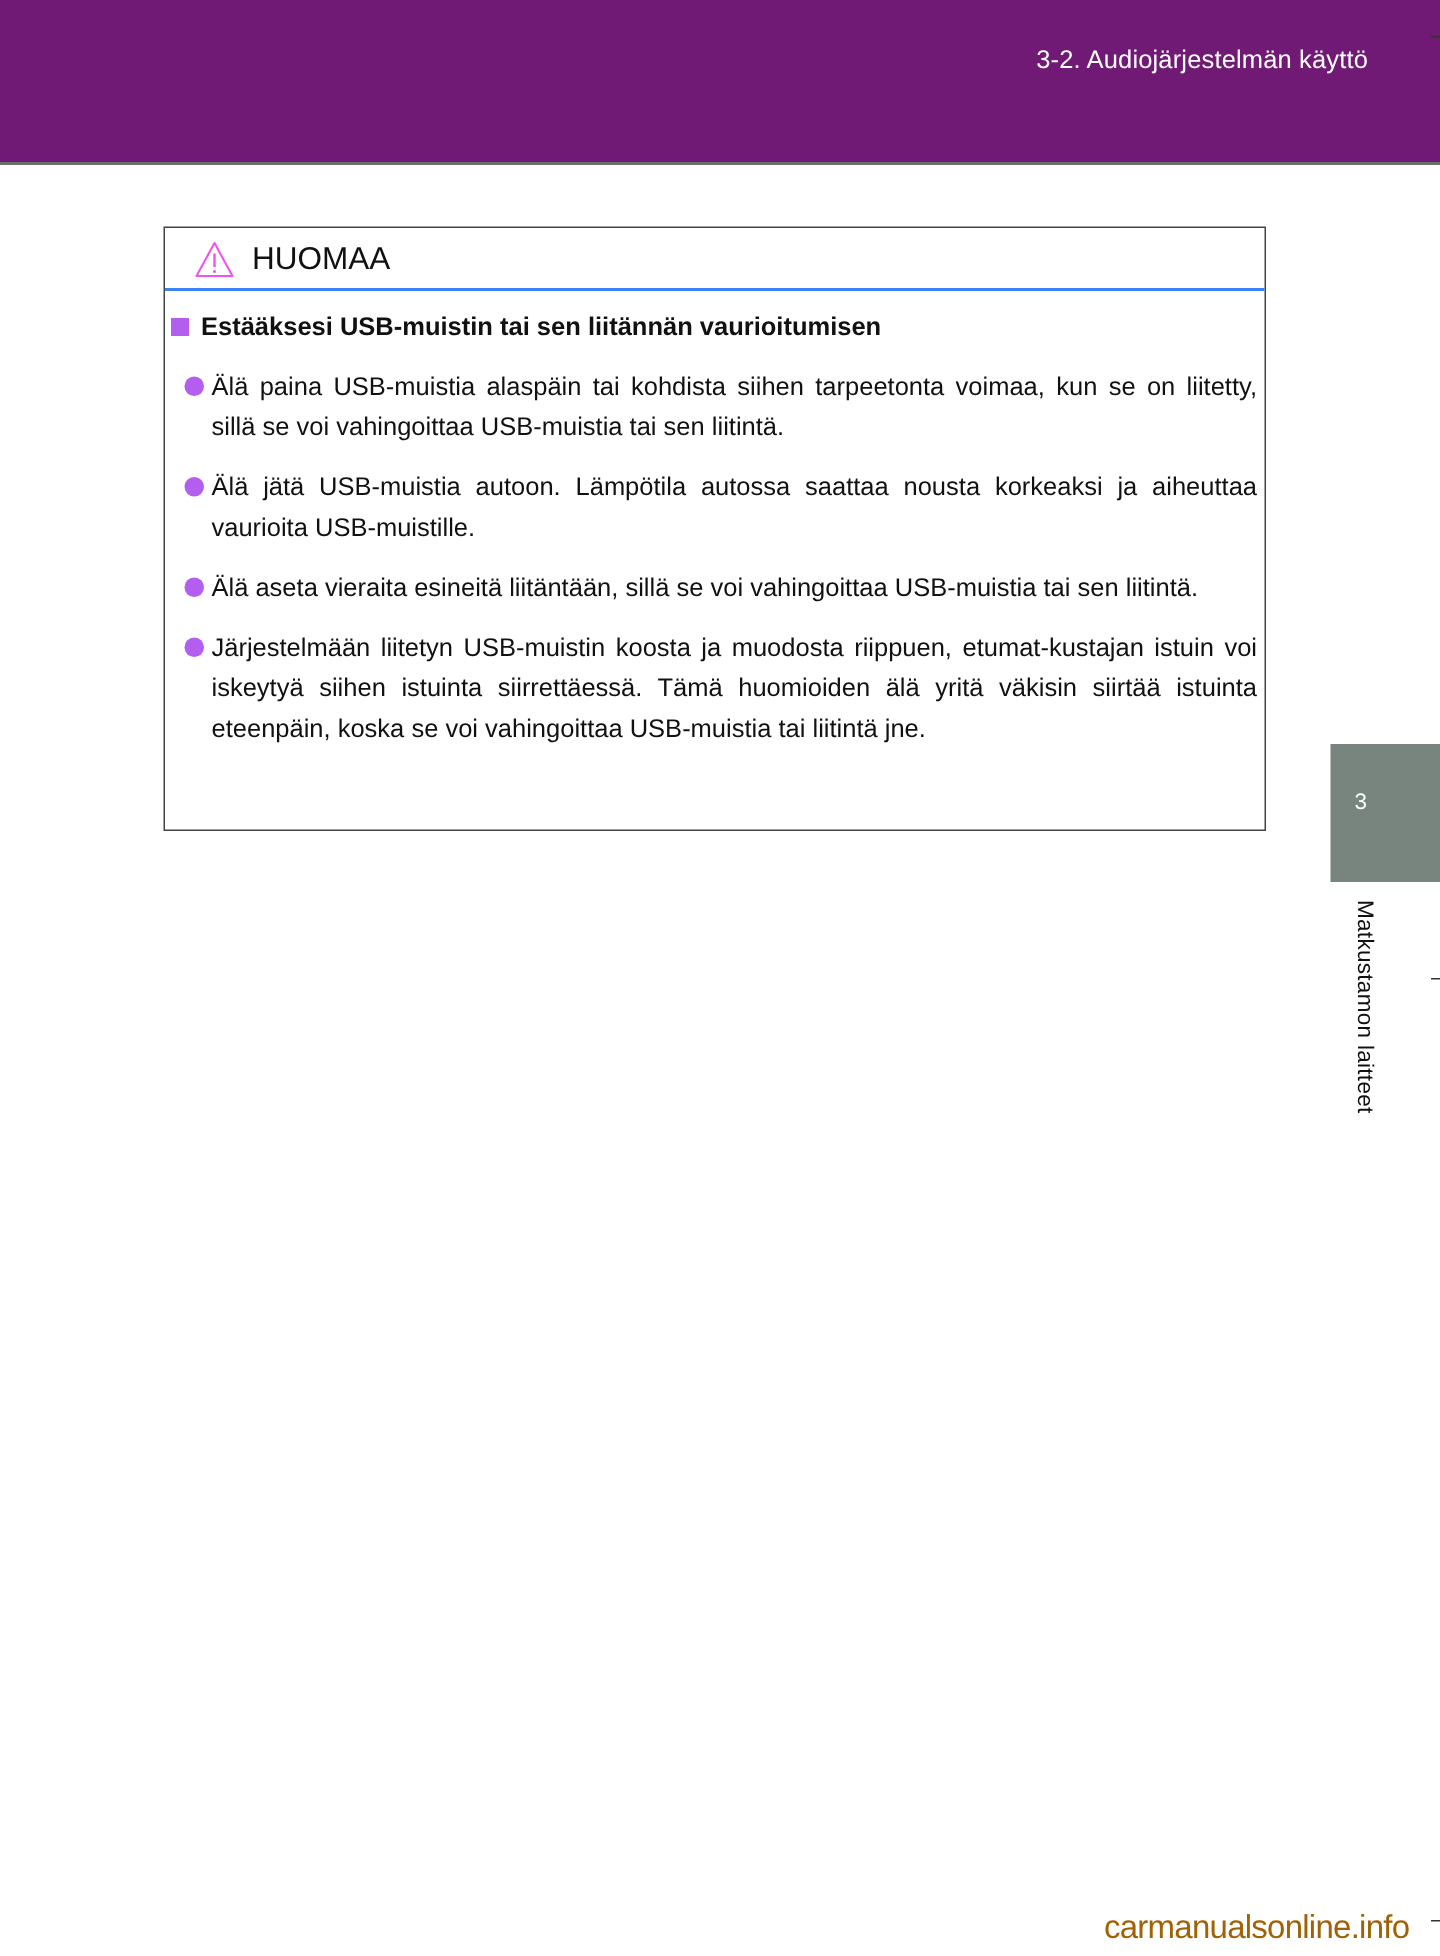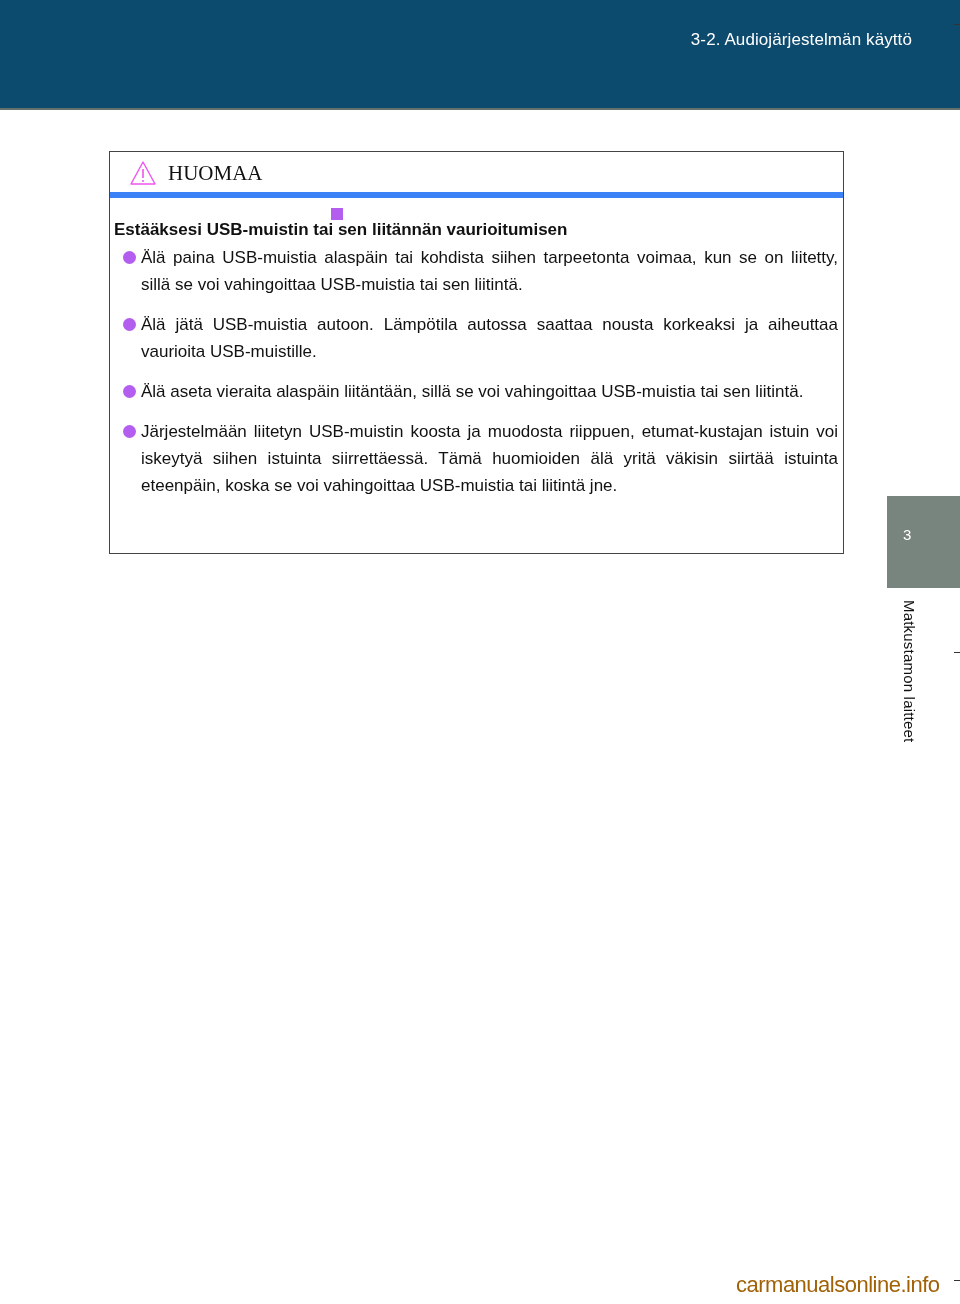--- a/index.html
+++ b/index.html
@@ -14,21 +14,21 @@
       font-family: "Liberation Sans", sans-serif;
       color: #111111;
       overflow: hidden;
     }
     .header-band {
       position: absolute;
       left: 0;
       top: 0;
       width: 960px;
       height: 108px;
-      background: #0c4a6e;
+      background: #701a75;
       border-bottom: 2px solid #65716b;
     }
     .header-title {
       position: absolute;
       right: 48px;
       top: 30px;
       font-size: 17px;
       color: #ffffff;
       letter-spacing: 0.1px;
     }
@@ -67,23 +67,22 @@
       position: absolute;
       left: 109px;
       top: 151px;
       width: 735px;
       height: 403px;
       border: 1px solid #444;
       box-sizing: border-box;
     }
     .notice-header {
       height: 40px;
-      border-bottom: 6px solid #3b82f6;
+      border-bottom: 2px solid #3b82f6;
       position: relative;
-      font-family: Liberation Serif, serif;
     }
     .warning-icon {
       position: absolute;
       left: 20px;
       top: 9px;
       width: 26px;
       height: 24px;
     }
     .notice-title {
       position: absolute;
@@ -94,21 +93,20 @@
     }
     .section-heading {
       position: absolute;
       left: 4px;
       top: 56px;
       font-size: 17px;
       font-weight: bold;
       color: #111;
       display: flex;
       align-items: center;
-      flex-direction: column;
     }
     .square-bullet {
       display: inline-block;
       width: 12px;
       height: 12px;
       background: #b45ef0;
       margin-right: 8px;
     }
     .bullet-list {
       position: absolute;
@@ -187,21 +185,21 @@
     <li class="bullet-item">
       <span class="dot"></span>
       <span>Älä paina USB-muistia alaspäin tai kohdista siihen tarpeetonta voimaa, kun se on liitetty, sillä se voi vahingoittaa USB-muistia tai sen liitintä.</span>
     </li>
     <li class="bullet-item">
       <span class="dot"></span>
       <span>Älä jätä USB-muistia autoon. Lämpötila autossa saattaa nousta korkeaksi ja aiheuttaa vaurioita USB-muistille.</span>
     </li>
     <li class="bullet-item">
       <span class="dot"></span>
-      <span>Älä aseta vieraita alaspäin liitäntään, sillä se voi vahingoittaa USB-muistia tai sen liitintä.</span>
+      <span>Älä aseta vieraita esineitä liitäntään, sillä se voi vahingoittaa USB-muistia tai sen liitintä.</span>
     </li>
     <li class="bullet-item">
       <span class="dot"></span>
       <span>Järjestelmään liitetyn USB-muistin koosta ja muodosta riippuen, etumat-kustajan istuin voi iskeytyä siihen istuinta siirrettäessä. Tämä huomioiden älä yritä väkisin siirtää istuinta eteenpäin, koska se voi vahingoittaa USB-muistia tai liitintä jne.</span>
     </li>
   </ul>
 </div>
 
 <div class="page-number">345</div>
 <div class="watermark">carmanualsonline.info</div>

